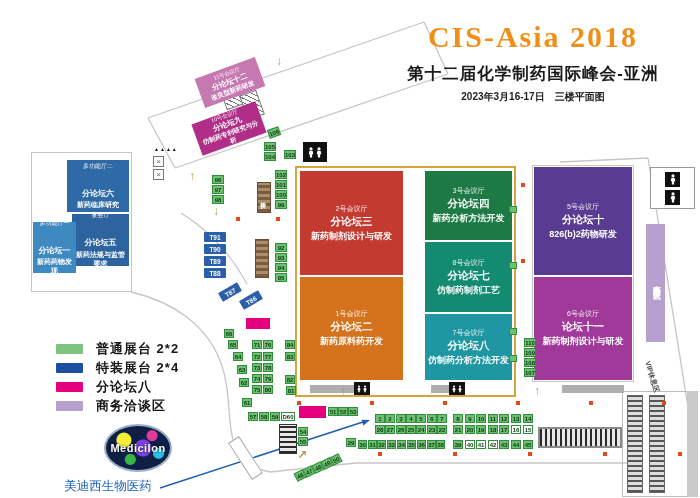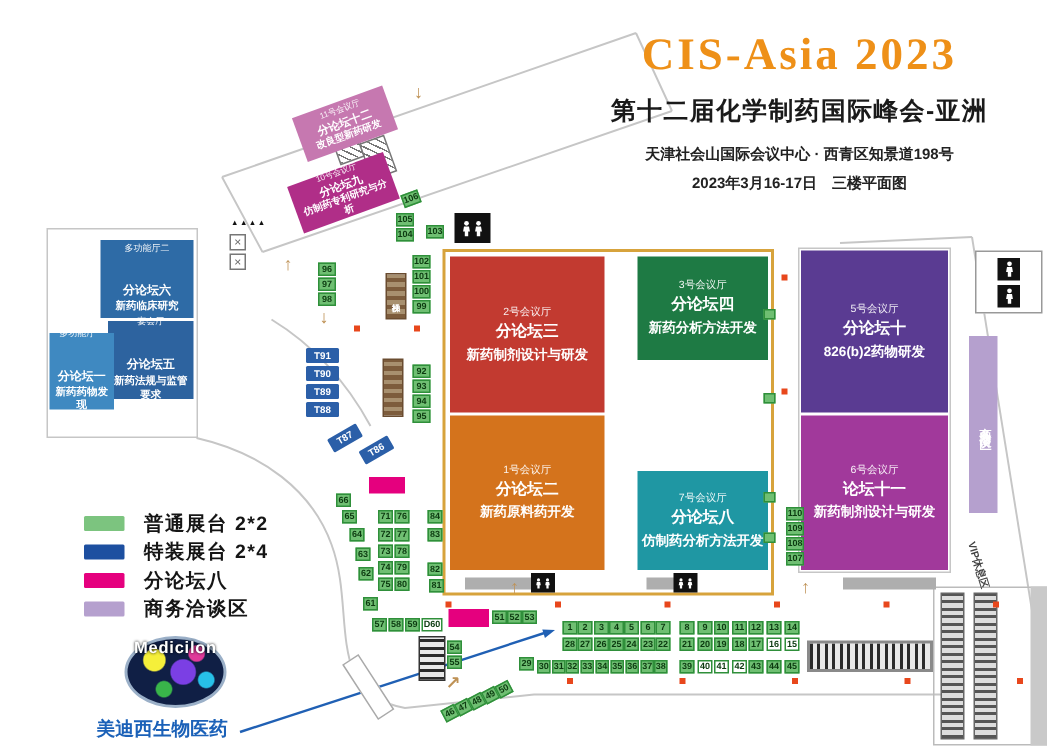--- a/index.html
+++ b/index.html
@@ -74,32 +74,32 @@
   .boh-outer{position:absolute;border:1px solid #bbb;z-index:2}
   .boh-tower{position:absolute;background:repeating-linear-gradient(0deg,#555 0 2px,#ddd 2px 5px);
              border:1px solid #666;z-index:3}
   .boh-gray{position:absolute;background:#c9c9c9;z-index:2}
   
   #legend{position:absolute;left:56px;top:340px;z-index:5}
   .lg-row{display:flex;align-items:center;height:18px;margin-bottom:1px}
   .lg-swatch{width:27px;height:10px;margin-right:13px;border-radius:1px}
   .lg-label{font-size:13px;font-weight:bold;color:#151515;letter-spacing:1px}
   
-  #logo{position:absolute;left:83px;top:424px;width:68px;height:48px;border-radius:50%;
-        border:2px solid #9bb0c8;z-index:5;display:flex;align-items:flex-start;justify-content:center;
+  #logo{position:absolute;left:104px;top:424px;width:68px;height:48px;border-radius:50%;
+        border:2px solid #9bb0c8;z-index:5;display:flex;align-items:center;justify-content:center;
         background:
           radial-gradient(circle at 28% 32%, #f5ef3a 0 7px, transparent 8px),
           radial-gradient(circle at 72% 22%, #e03a9a 0 5px, transparent 6px),
           radial-gradient(circle at 82% 62%, #27c0e8 0 5px, transparent 6px),
           radial-gradient(circle at 38% 76%, #39b54a 0 5px, transparent 6px),
           radial-gradient(circle at 58% 50%, #7b3fe4 0 8px, transparent 9px),
           #101f45}
   #logo span{color:#fff;font-size:11px;font-weight:bold;letter-spacing:.5px;text-shadow:0 0 2px #000}
   #logo-caption{position:absolute;left:48px;top:478px;width:120px;text-align:center;font-size:12.5px;
-                font-weight:bold;color:#1b61b8;z-index:5}
+                font-weight:normal;color:#1b61b8;z-index:5}
 </style>
 </head>
 <body>
 
 <div id="stage">
 
   <svg class="overlay" width="700" height="498" viewBox="0 0 700 498">
     <g fill="none" stroke="#c6c6c6" stroke-width="1.3">
       <path d="M148,118 L424,22 M175,168 L448,74 M148,118 L175,168 M424,22 L448,74"></path>
       <path d="M131,292 C175,302 208,327 221,363 C232,393 226,424 236,449 C242,463 254,469 270,472 L356,463 L628,463"></path>
@@ -111,23 +111,22 @@
       <line x1="160" y1="488" x2="366" y2="421" stroke="#2060b4" stroke-width="1.6"></line>
       <polygon points="370,420 363.3,425.4 361.5,419.7" fill="#2060b4"></polygon>
     </g>
   </svg>
 
   <div class="outline" style="left:31px;top:152px;width:101px;height:140px"></div>
   <div class="goldbox" style="left:295px;top:166px;width:221px;height:231px"></div>
   <div class="outline" style="left:532px;top:165px;width:102px;height:217px"></div>
 
   <div id="header">
-    <div id="title">CIS-Asia 2023</div>
+    <div id="title">CIS-Asia 2018</div>
     <div id="subtitle">第十二届化学制药国际峰会-亚洲</div>
-    <div id="addr">天津社会山国际会议中心 · 西青区知景道198号</div>
     <div id="dateline">2023年3月16-17日　三楼平面图</div>
   </div>
 
 
   <div id="bizbar">商务洽谈区</div>
   <div id="vip">VIP休息区</div>
 
   <div class="esc-brown" style="left:257px;top:182px;width:14px;height:31px">
     <span>扶梯</span>
   </div>
@@ -219,20 +218,25 @@
     </div>
     <div class="room" style="left: 425px; top: 171px; width: 87px; height: 69px; background: rgb(30, 122, 68);">
       <span class="rm-hall">3号会议厅</span>
       <span class="rm-forum">分论坛四</span>
       <span class="rm-topic">新药分析方法开发</span>
     </div>
     <div class="room" style="left: 300px; top: 277px; width: 103px; height: 103px; background: rgb(212, 115, 28);">
       <span class="rm-hall">1号会议厅</span>
       <span class="rm-forum">分论坛二</span>
       <span class="rm-topic">新药原料药开发</span>
+    </div>
+    <div class="room" style="left: 425px; top: 242px; width: 87px; height: 70px; background: rgb(18, 139, 112);">
+      <span class="rm-hall">8号会议厅</span>
+      <span class="rm-forum">分论坛七</span>
+      <span class="rm-topic">仿制药制剂工艺</span>
     </div>
     <div class="room" style="left: 425px; top: 314px; width: 87px; height: 66px; background: rgb(31, 151, 163);">
       <span class="rm-hall">7号会议厅</span>
       <span class="rm-forum">分论坛八</span>
       <span class="rm-topic">仿制药分析方法开发</span>
     </div>
     <div class="room" style="left: 534px; top: 167px; width: 98px; height: 108px; background: rgb(90, 59, 146);">
       <span class="rm-hall">5号会议厅</span>
       <span class="rm-forum">分论坛十</span>
       <span class="rm-topic">826(b)2药物研发</span>

